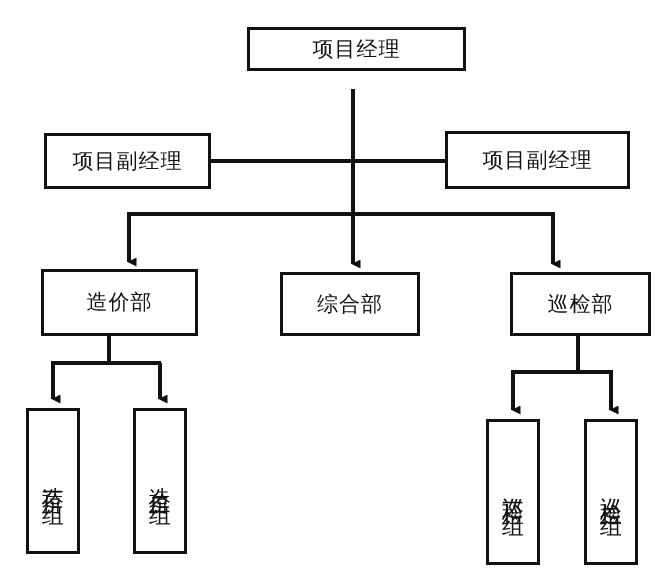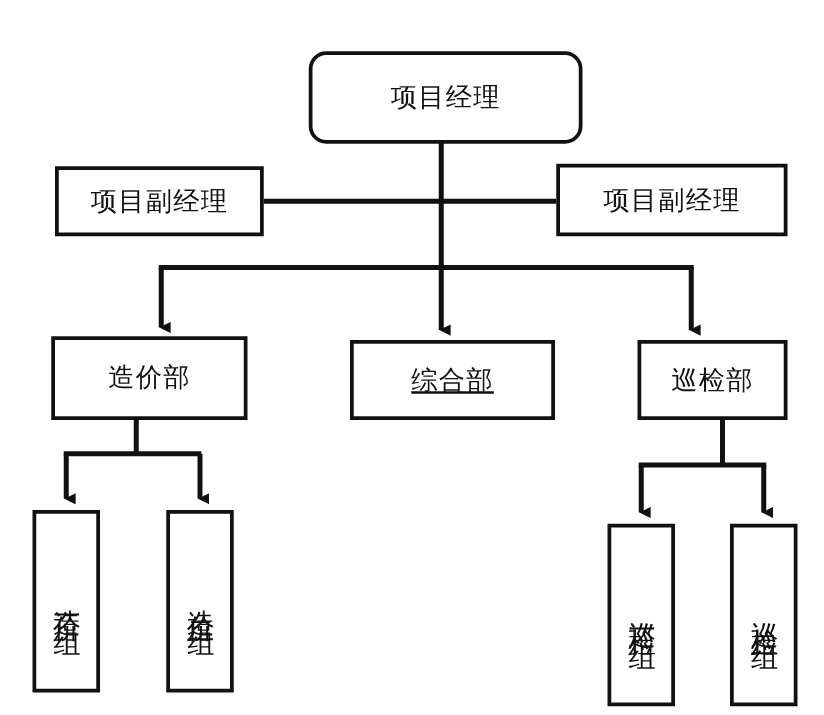--- a/index.html
+++ b/index.html
@@ -72,41 +72,41 @@
     <line x1="51" y1="363" x2="161" y2="363" stroke="#111111" stroke-width="4"></line>
     <line x1="53" y1="363" x2="53" y2="399" stroke="#111111" stroke-width="4" marker-end="url(#arrow)"></line>
     <line x1="160" y1="363" x2="160" y2="399" stroke="#111111" stroke-width="4" marker-end="url(#arrow)"></line>
 
     <line x1="578" y1="335" x2="578" y2="372" stroke="#111111" stroke-width="4"></line>
     <line x1="511" y1="372" x2="613" y2="372" stroke="#111111" stroke-width="4"></line>
     <line x1="513" y1="372" x2="513" y2="410" stroke="#111111" stroke-width="4" marker-end="url(#arrow)"></line>
     <line x1="611" y1="372" x2="611" y2="410" stroke="#111111" stroke-width="4" marker-end="url(#arrow)"></line>
   </svg>
 
-  <div class="node" style="left:247px; top:41px; width:219px; height:74px;border-radius:14px;">
+  <div class="node" style="left:247px; top:27px; width:219px; height:44px;">
     <span class="label">项目经理</span>
   </div>
 
   <div class="node" style="left:44px; top:133px; width:167px; height:56px;text-align:center;">
     <span class="label">项目副经理</span>
   </div>
 
   <div class="node" style="left:445px; top:131px; width:185px; height:58px;">
     <span class="label">项目副经理</span>
   </div>
 
   <div class="node" style="left:41px; top:269px; width:157px; height:67px;">
     <span class="label">造价部</span>
   </div>
 
-  <div class="node" style="left:280px; top:272px; width:164px; height:64px;text-decoration:underline;">
+  <div class="node" style="left:280px; top:272px; width:140px; height:64px;">
     <span class="label">综合部</span>
   </div>
 
-  <div class="node" style="left:510px; top:272px; width:120px; height:64px;">
+  <div class="node" style="left:510px; top:272px; width:141px; height:64px;">
     <span class="label">巡检部</span>
   </div>
 
   <div class="node vertical" style="left:26px; top:408px; width:54px; height:146px;">
     <span class="label">造价一组</span>
   </div>
 
   <div class="node vertical" style="left:133px; top:408px; width:54px; height:146px;">
     <span class="label">造价二组</span>
   </div>

